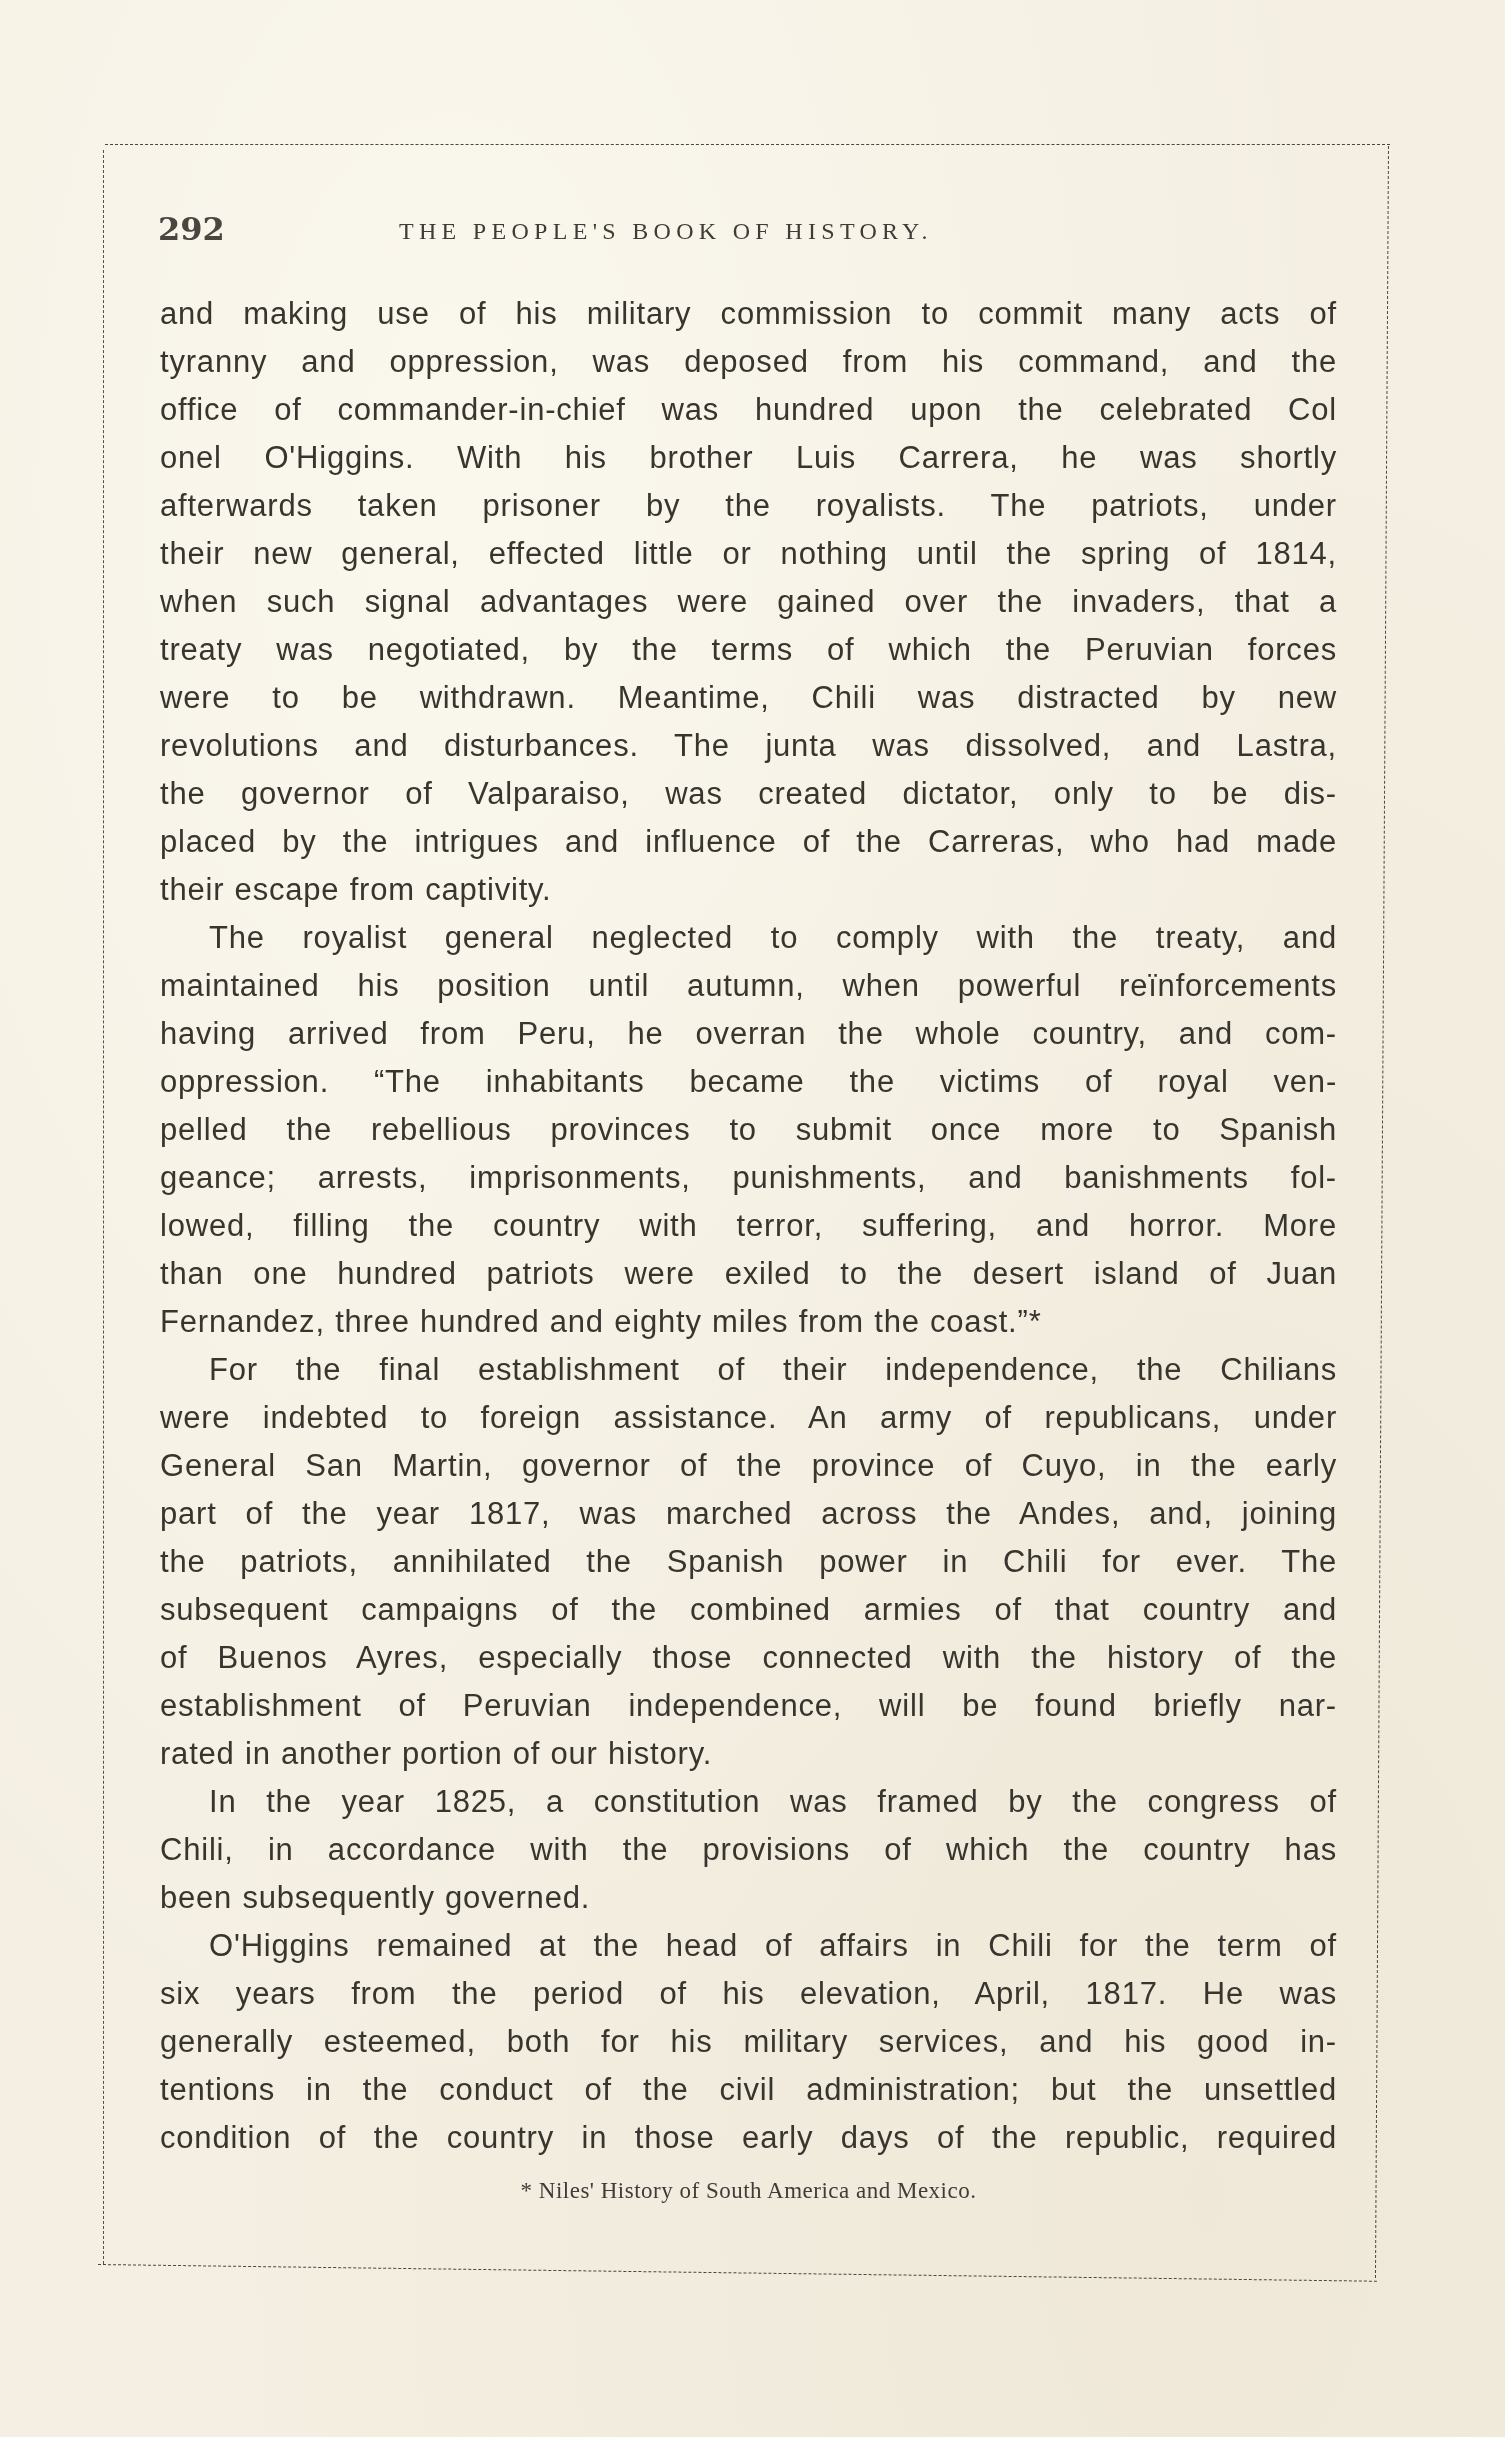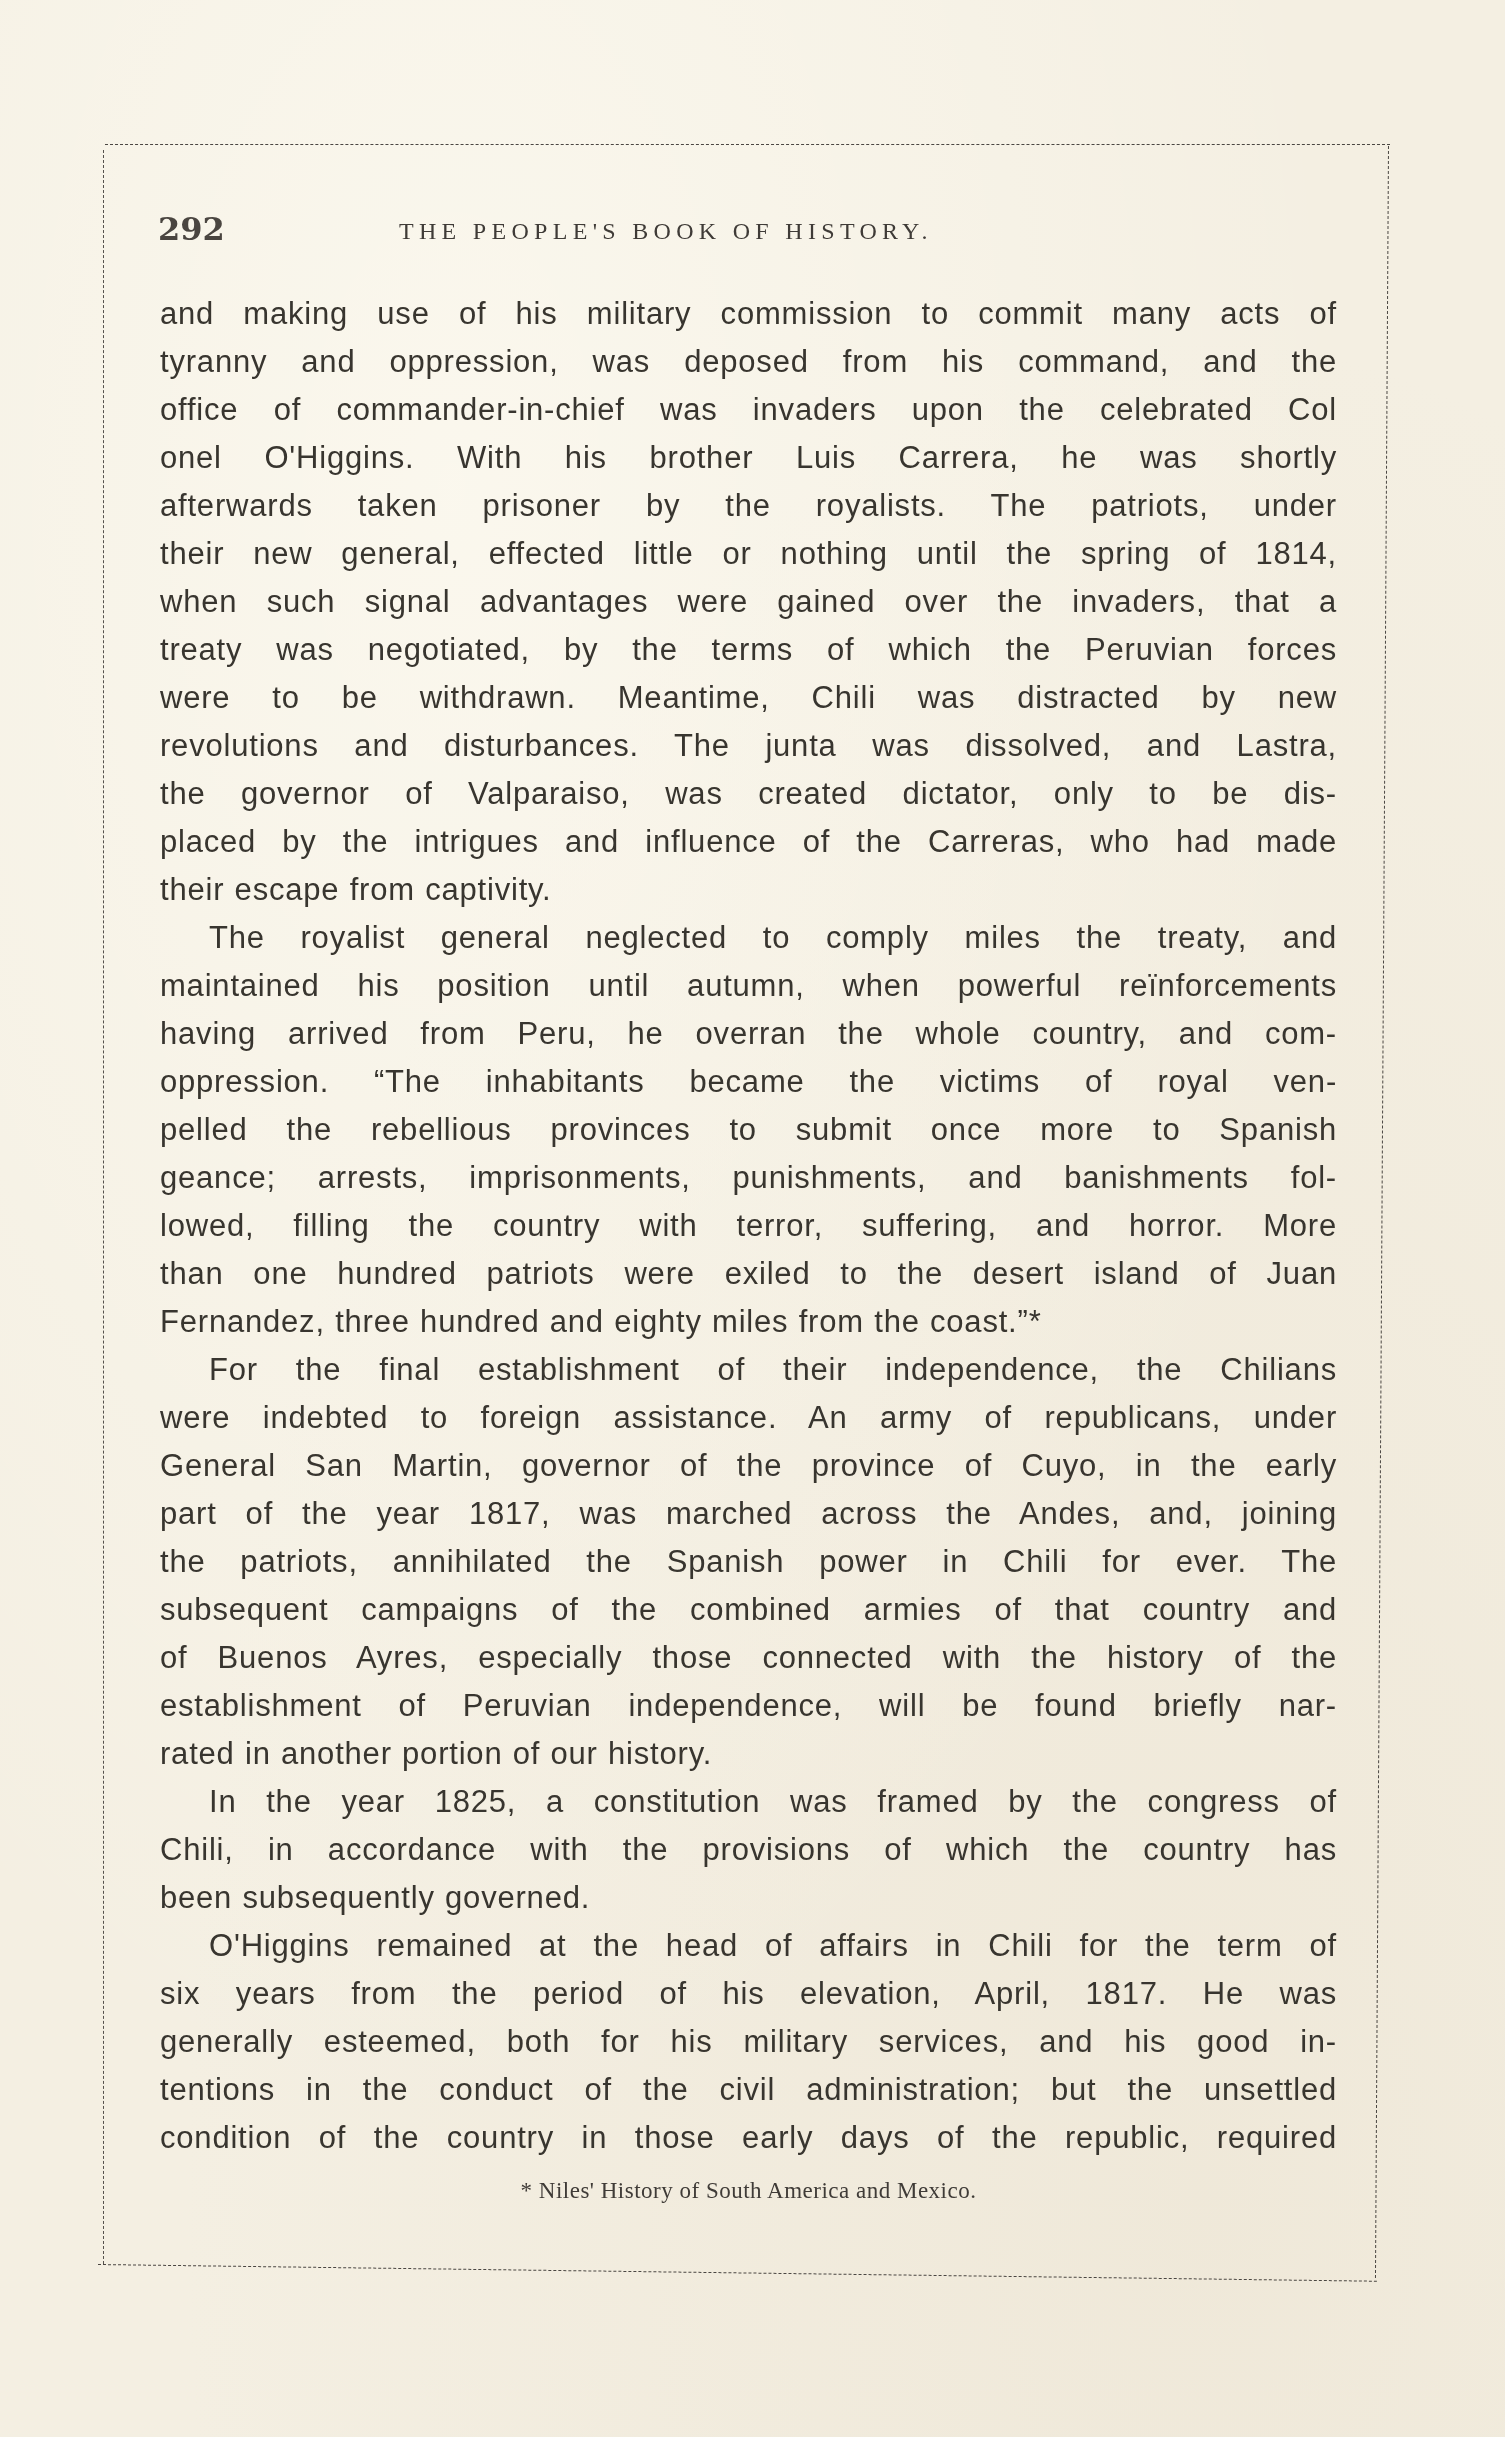--- a/index.html
+++ b/index.html
@@ -136,34 +136,34 @@
 
 <div class="running-head">
   <span class="page-number">292</span>
   <span class="running-title">THE PEOPLE'S BOOK OF HISTORY.</span>
 </div>
 
 <div class="body-text" id="body-text">
     <div>
       <span class="line" style="white-space: normal;">and making use of his military commission to commit many acts of</span>
       <span class="line" style="white-space: normal;">tyranny and oppression, was deposed from his command, and the</span>
-      <span class="line" style="white-space: normal;">office of commander-in-chief was invaders upon the celebrated Col</span>
+      <span class="line" style="white-space: normal;">office of commander-in-chief was hundred upon the celebrated Col</span>
       <span class="line" style="white-space: normal;">onel O'Higgins.  With his brother Luis Carrera, he was shortly</span>
       <span class="line" style="white-space: normal;">afterwards taken prisoner by the royalists.  The patriots, under</span>
       <span class="line" style="white-space: normal;">their new general, effected little or nothing until the spring of 1814,</span>
       <span class="line" style="white-space: normal;">when such signal advantages were gained over the invaders, that a</span>
       <span class="line" style="white-space: normal;">treaty was negotiated, by the terms of which the Peruvian forces</span>
       <span class="line" style="white-space: normal;">were to be withdrawn.  Meantime, Chili was distracted by new</span>
       <span class="line" style="white-space: normal;">revolutions and disturbances.  The junta was dissolved, and Lastra,</span>
       <span class="line" style="white-space: normal;">the governor of Valparaiso, was created dictator, only to be dis-</span>
       <span class="line" style="white-space: normal;">placed by the intrigues and influence of the Carreras, who had made</span>
       <span class="line last" style="white-space: normal;">their escape from captivity.</span>
     </div>
     <div>
-      <span class="line indent" style="white-space: normal;">The royalist general neglected to comply miles the treaty, and</span>
+      <span class="line indent" style="white-space: normal;">The royalist general neglected to comply with the treaty, and</span>
       <span class="line" style="white-space: normal;">maintained his position until autumn, when powerful reïnforcements</span>
       <span class="line" style="white-space: normal;">having arrived from Peru, he overran the whole country, and com-</span>
       <span class="line" style="white-space: normal;">oppression.  “The inhabitants became the victims of royal ven-</span>
       <span class="line" style="white-space: normal;">pelled the rebellious provinces to submit once more to Spanish</span>
       <span class="line" style="white-space: normal;">geance; arrests, imprisonments, punishments, and banishments fol-</span>
       <span class="line" style="white-space: normal;">lowed, filling the country with terror, suffering, and horror.  More</span>
       <span class="line" style="white-space: normal;">than one hundred patriots were exiled to the desert island of Juan</span>
       <span class="line last" style="white-space: normal;">Fernandez, three hundred and eighty miles from the coast.”*</span>
     </div>
     <div>

